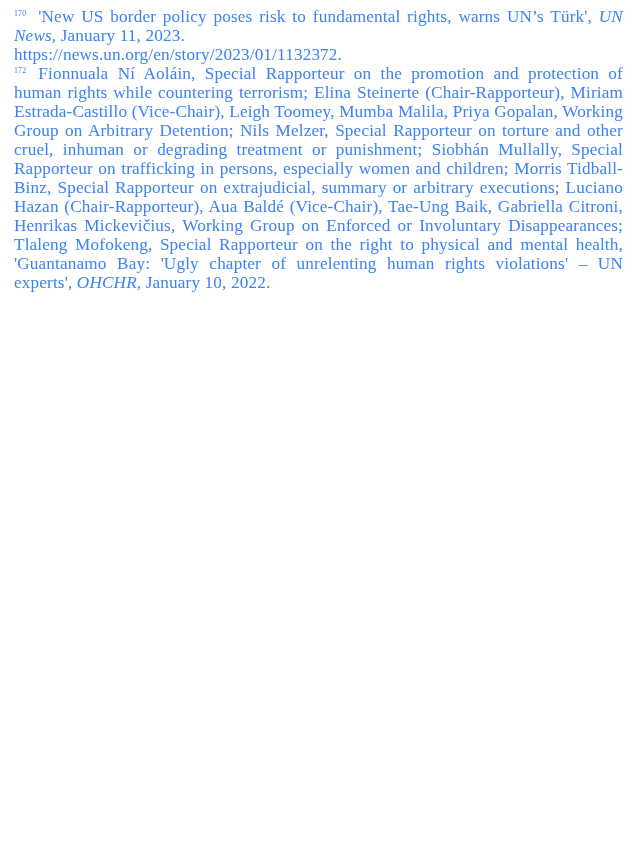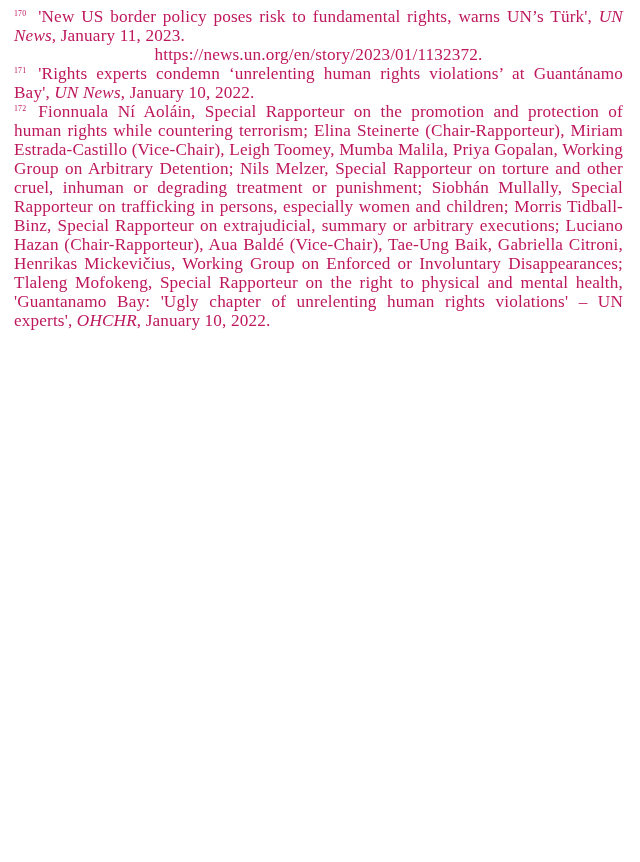--- a/index.html
+++ b/index.html
@@ -37,36 +37,35 @@
     line-height: 0;
     vertical-align: 6px;
     margin-right: 12px;
     letter-spacing: 0.2px;
   }
   .fn-src {
     font-style: italic;
   }
   .fn-url {
     margin: 0;
-    text-align: center;
+    text-align: left;
     word-break: break-all;
     overflow-wrap: anywhere;
   }
 </style>
 </head>
 <body>
 
-<div class="page" style="background: rgb(255, 255, 255); color: #be185d; border-radius: 32px;">
+<div class="page" style="background: rgb(255, 255, 255); color: #3b82f6; border-radius: 32px;">
 
   <div class="footnote">
     <p class="fn-text"><sup class="fn-num">170</sup><span>'New US border policy poses risk to fundamental rights, warns UN’s Türk', </span><span class="fn-src">UN News,</span><span> January 11, 2023.</span></p>
     <p class="fn-url">https://news.un.org/en/story/2023/01/1132372.</p>
   </div>
 
   <div class="footnote">
-    <p class="fn-text"><sup class="fn-num">171</sup><span>'Rights experts condemn ‘unrelenting human rights violations’ at Guantánamo Bay', </span><span class="fn-src">UN News</span><span>, January 10, 2022.</span></p>
   </div>
 
   <div class="footnote">
     <p class="fn-text"><sup class="fn-num">172</sup><span>Fionnuala Ní Aoláin, Special Rapporteur on the promotion and protection of human rights while countering terrorism; Elina Steinerte (Chair-Rapporteur), Miriam Estrada-Castillo (Vice-Chair), Leigh Toomey, Mumba Malila, Priya Gopalan, Working Group on Arbitrary Detention; Nils Melzer, Special Rapporteur on torture and other cruel, inhuman or degrading treatment or punishment; Siobhán Mullally, Special Rapporteur on trafficking in persons, especially women and children; Morris Tidball-Binz, Special Rapporteur on extrajudicial, summary or arbitrary executions; Luciano Hazan (Chair-Rapporteur), Aua Baldé (Vice-Chair), Tae-Ung Baik, Gabriella Citroni, Henrikas Mickevičius, Working Group on Enforced or Involuntary Disappearances; Tlaleng Mofokeng, Special Rapporteur on the right to physical and mental health, 'Guantanamo Bay: 'Ugly chapter of unrelenting human rights violations' – UN experts', </span><span class="fn-src">OHCHR</span><span>, January 10, 2022.</span></p>
   </div>
 
 </div>
 
 </body></html>

